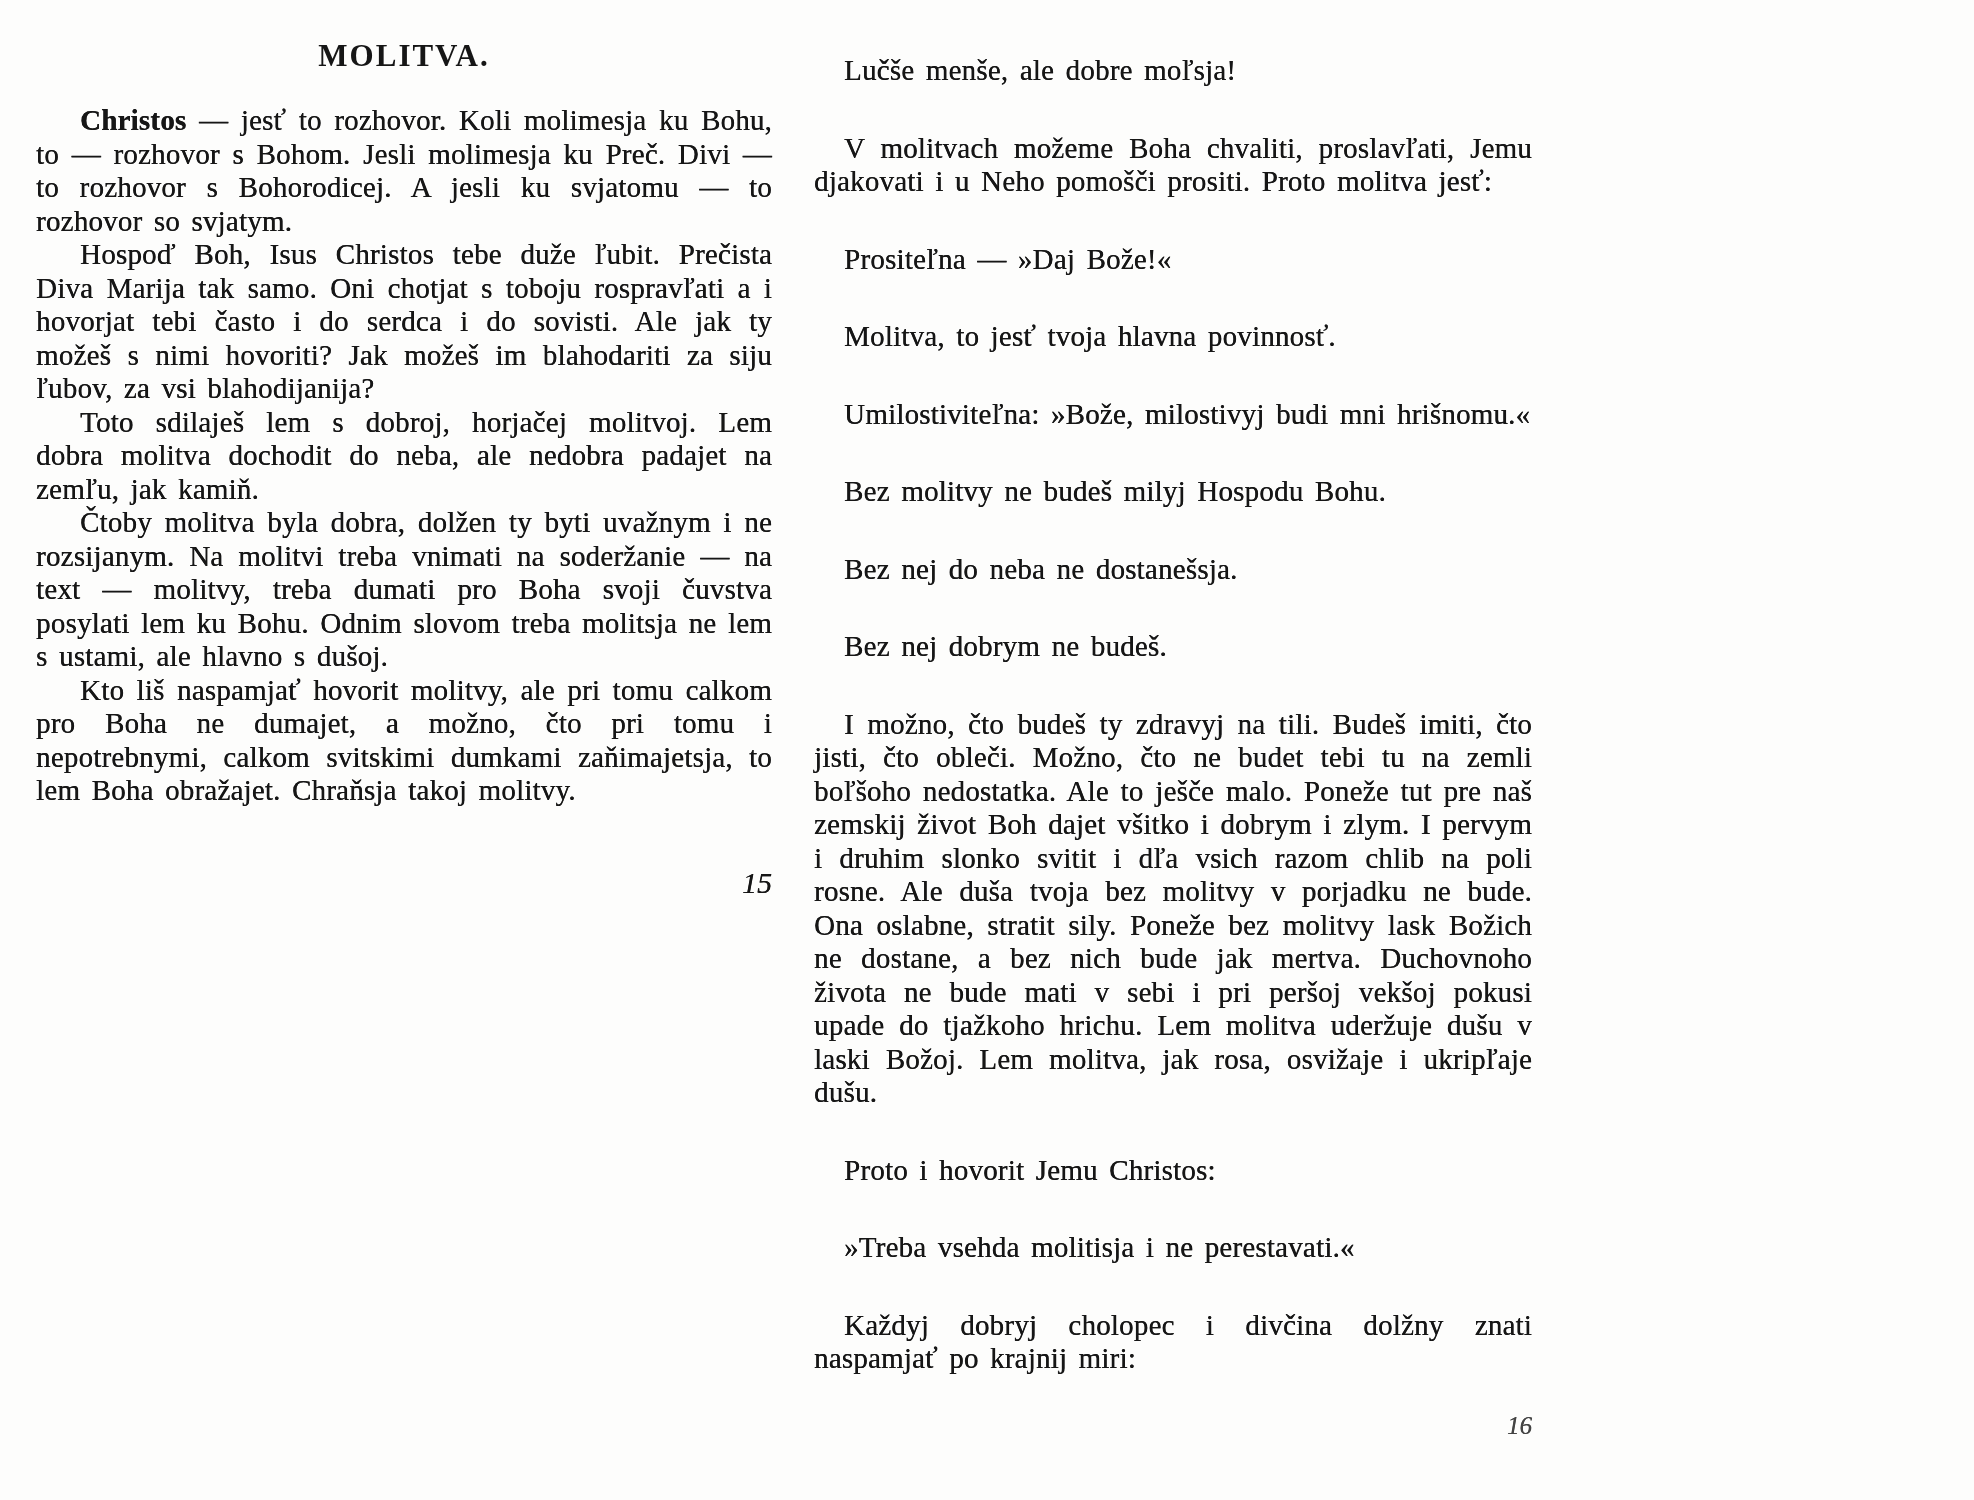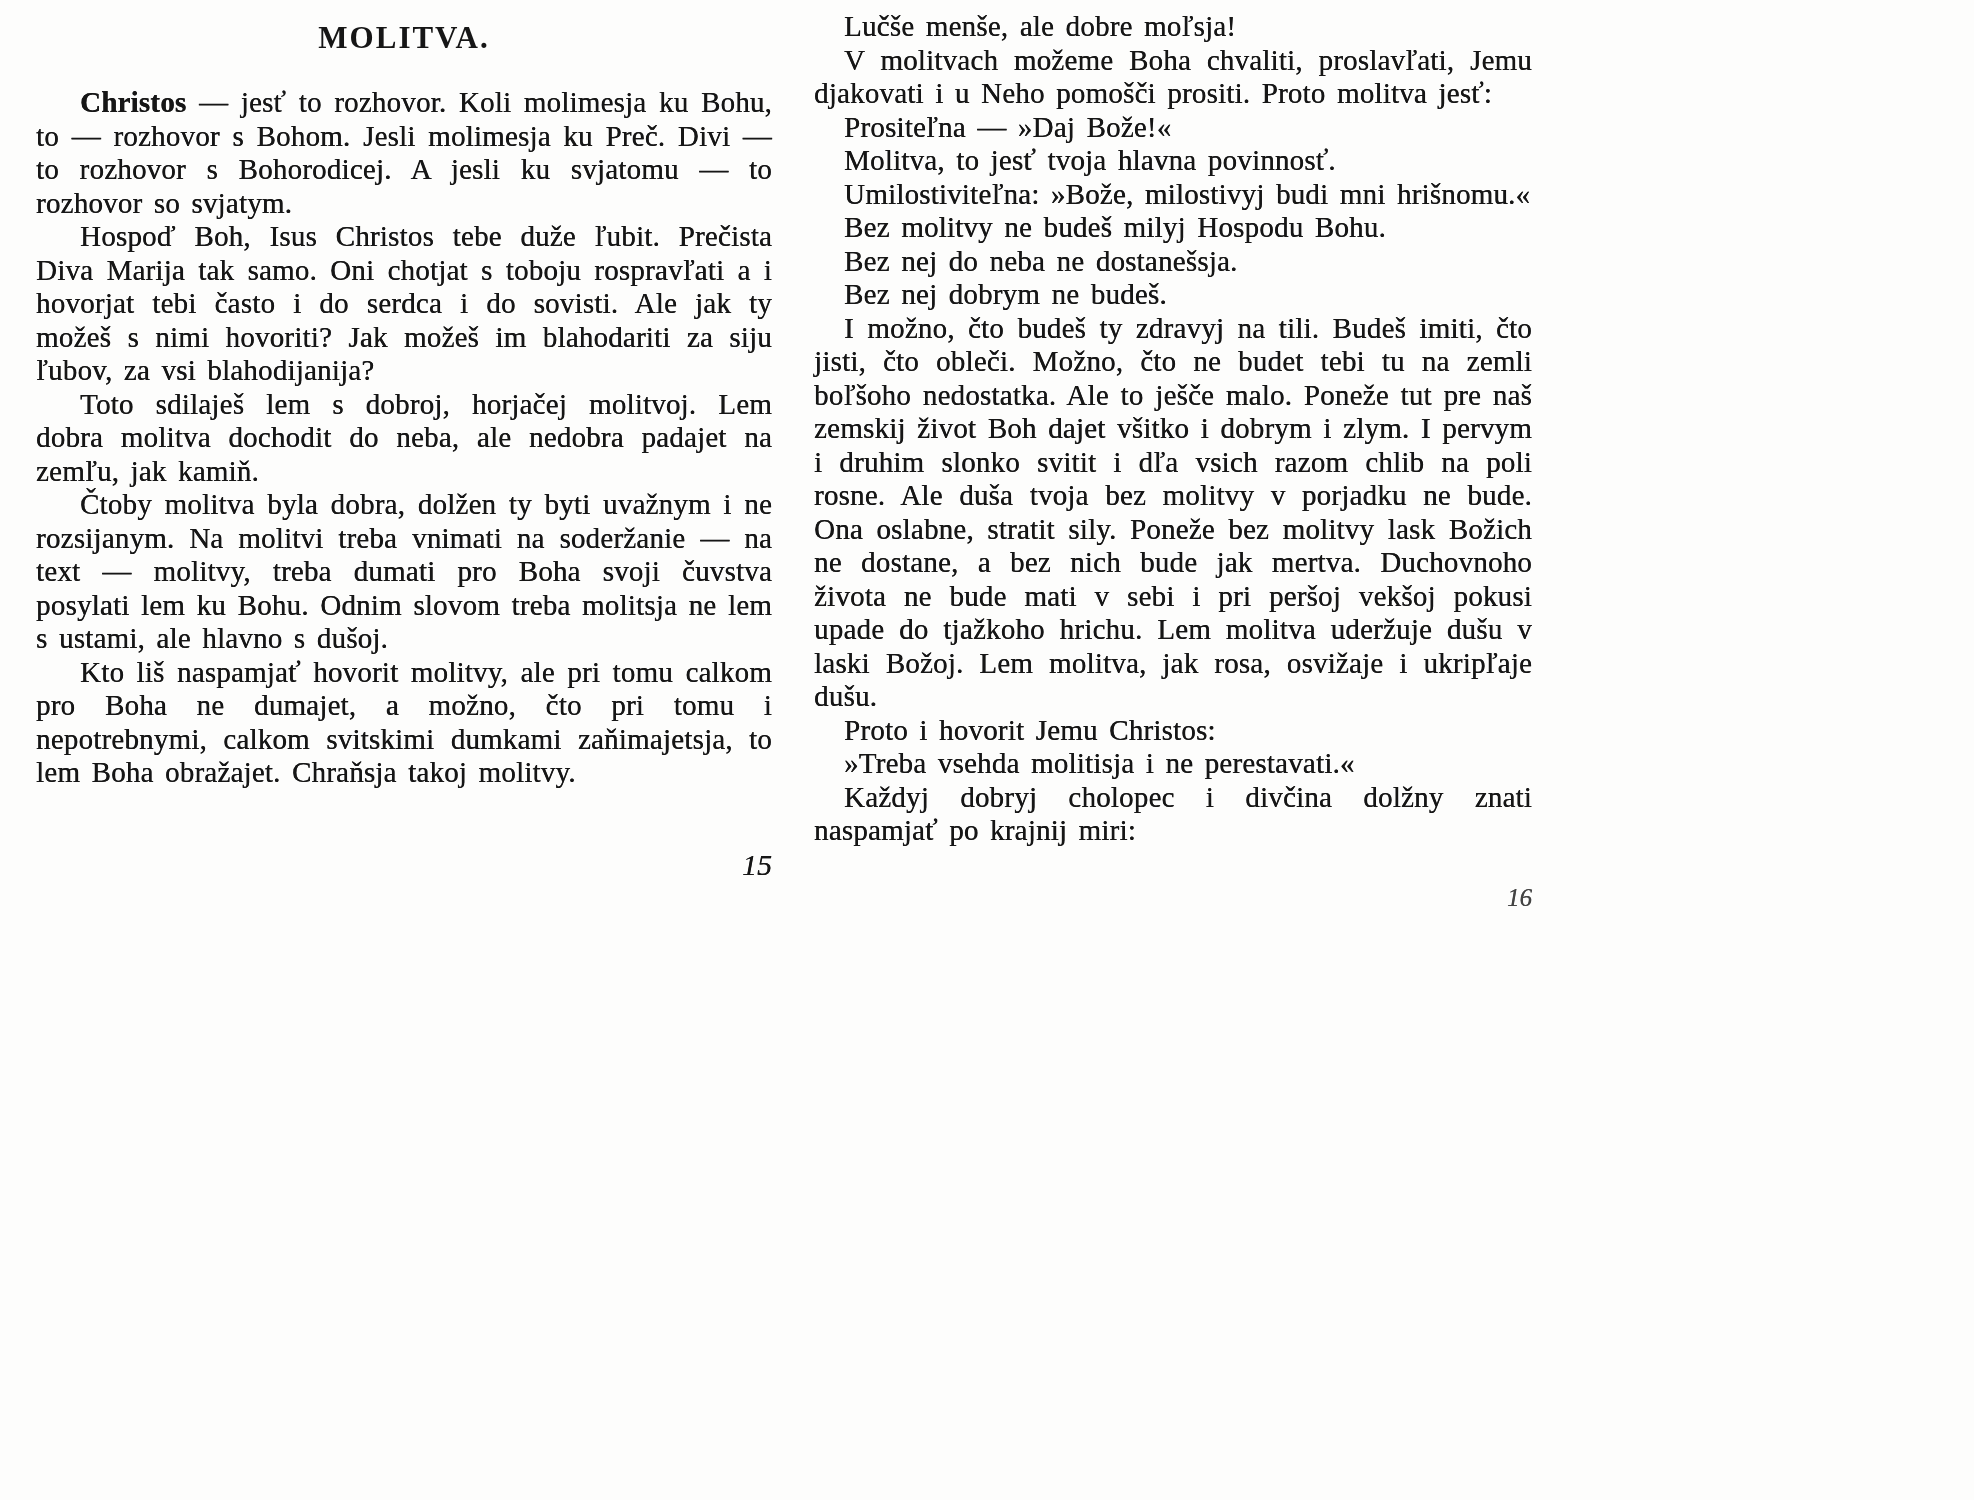--- a/index.html
+++ b/index.html
@@ -16,21 +16,21 @@
     height: 1500px;
     font-family: "Liberation Serif", "DejaVu Serif", serif;
     color: #161616;
   }
   .page {
     position: absolute;
     top: 0;
   }
   .page-left {
     left: 36px;
-    top: 14px;
+    top: 32px;
     width: 736px;
   }
   .page-right {
     left: 814px;
     top: 10px;
     width: 718px;
   }
   .title {
     font-size: 31px;
     font-weight: bold;
@@ -41,21 +41,21 @@
   .para {
     margin: 0;
     font-size: 29px;
     line-height: 33.5px;
     text-align: justify;
     word-spacing: 4px;
     letter-spacing: 0.2px;
     text-shadow: 0.3px 0 0 currentColor;
   }
   .indent { text-indent: 44px; }
-  .indent-sm { text-indent: 30px; }
+  .indent-sm { text-indent: 30px; margin-top: 44px; }
   .lead { font-weight: bold; }
   .page-number {
     text-align: right;
     font-size: 30px;
     margin-top: 58px;
     text-shadow: 0.3px 0 0 currentColor;
   }
   .page-number.italic { font-style: italic; }
   .page-number.faint {
     margin-top: 36px;

